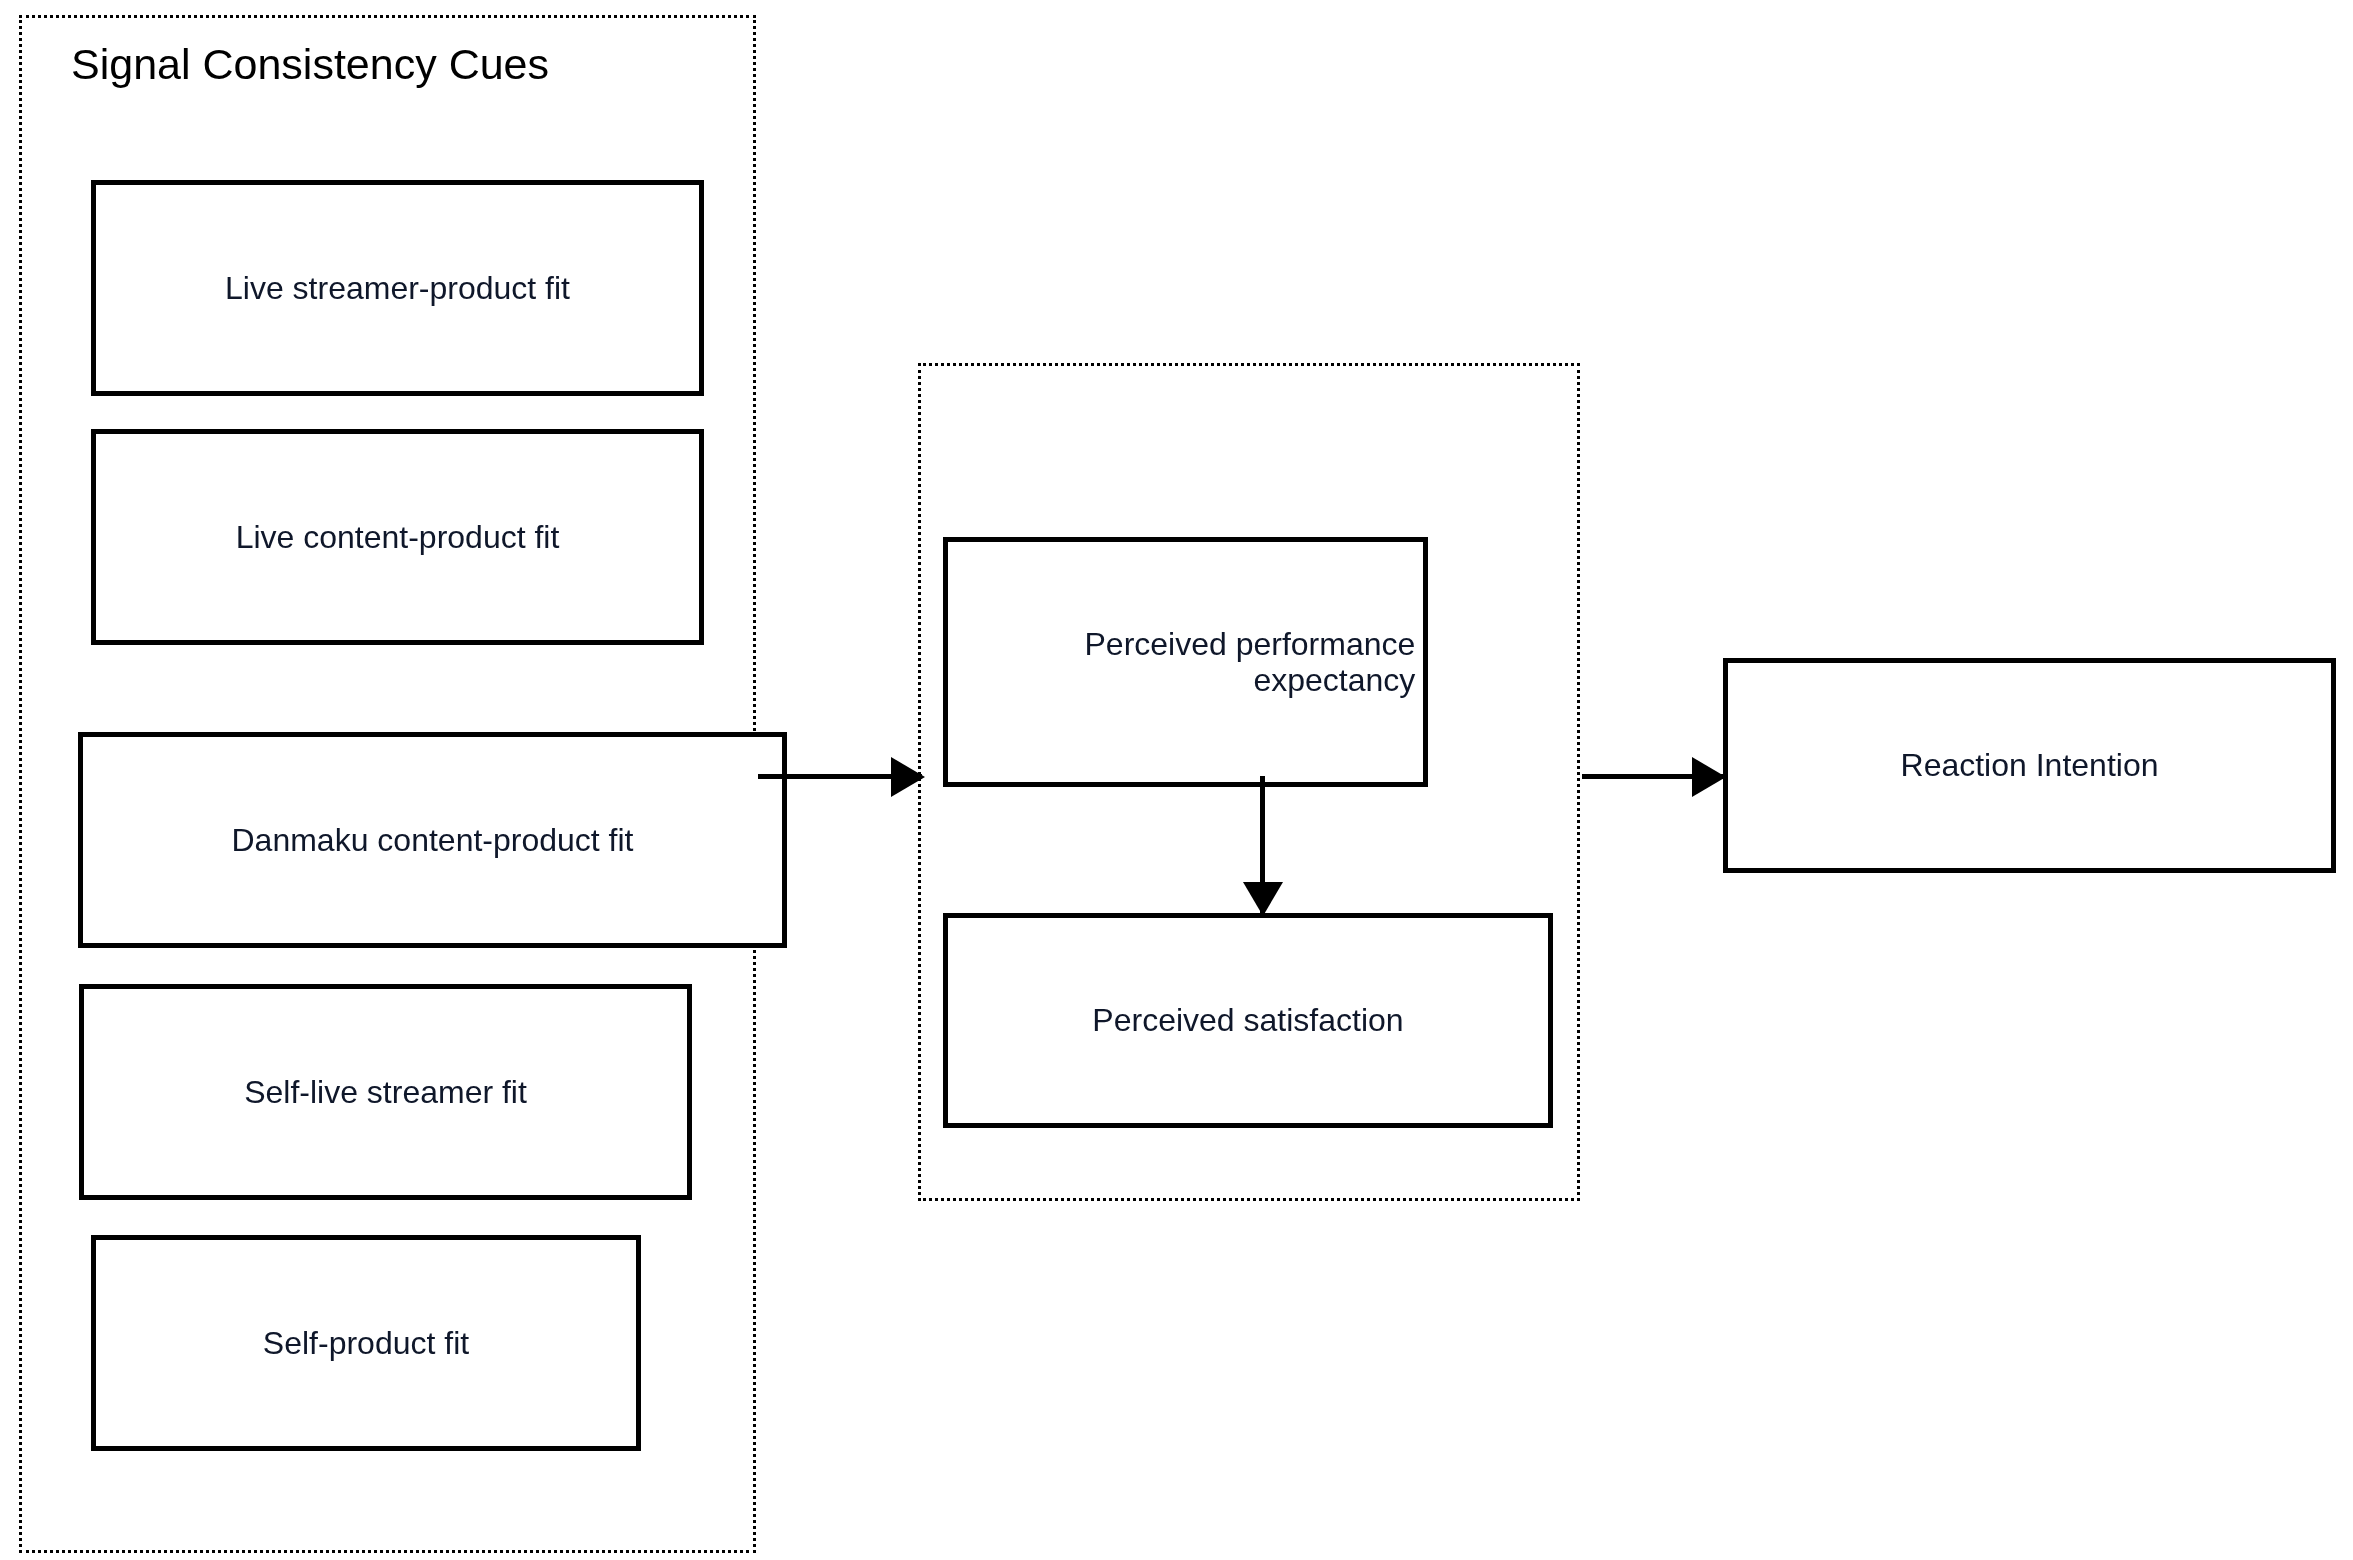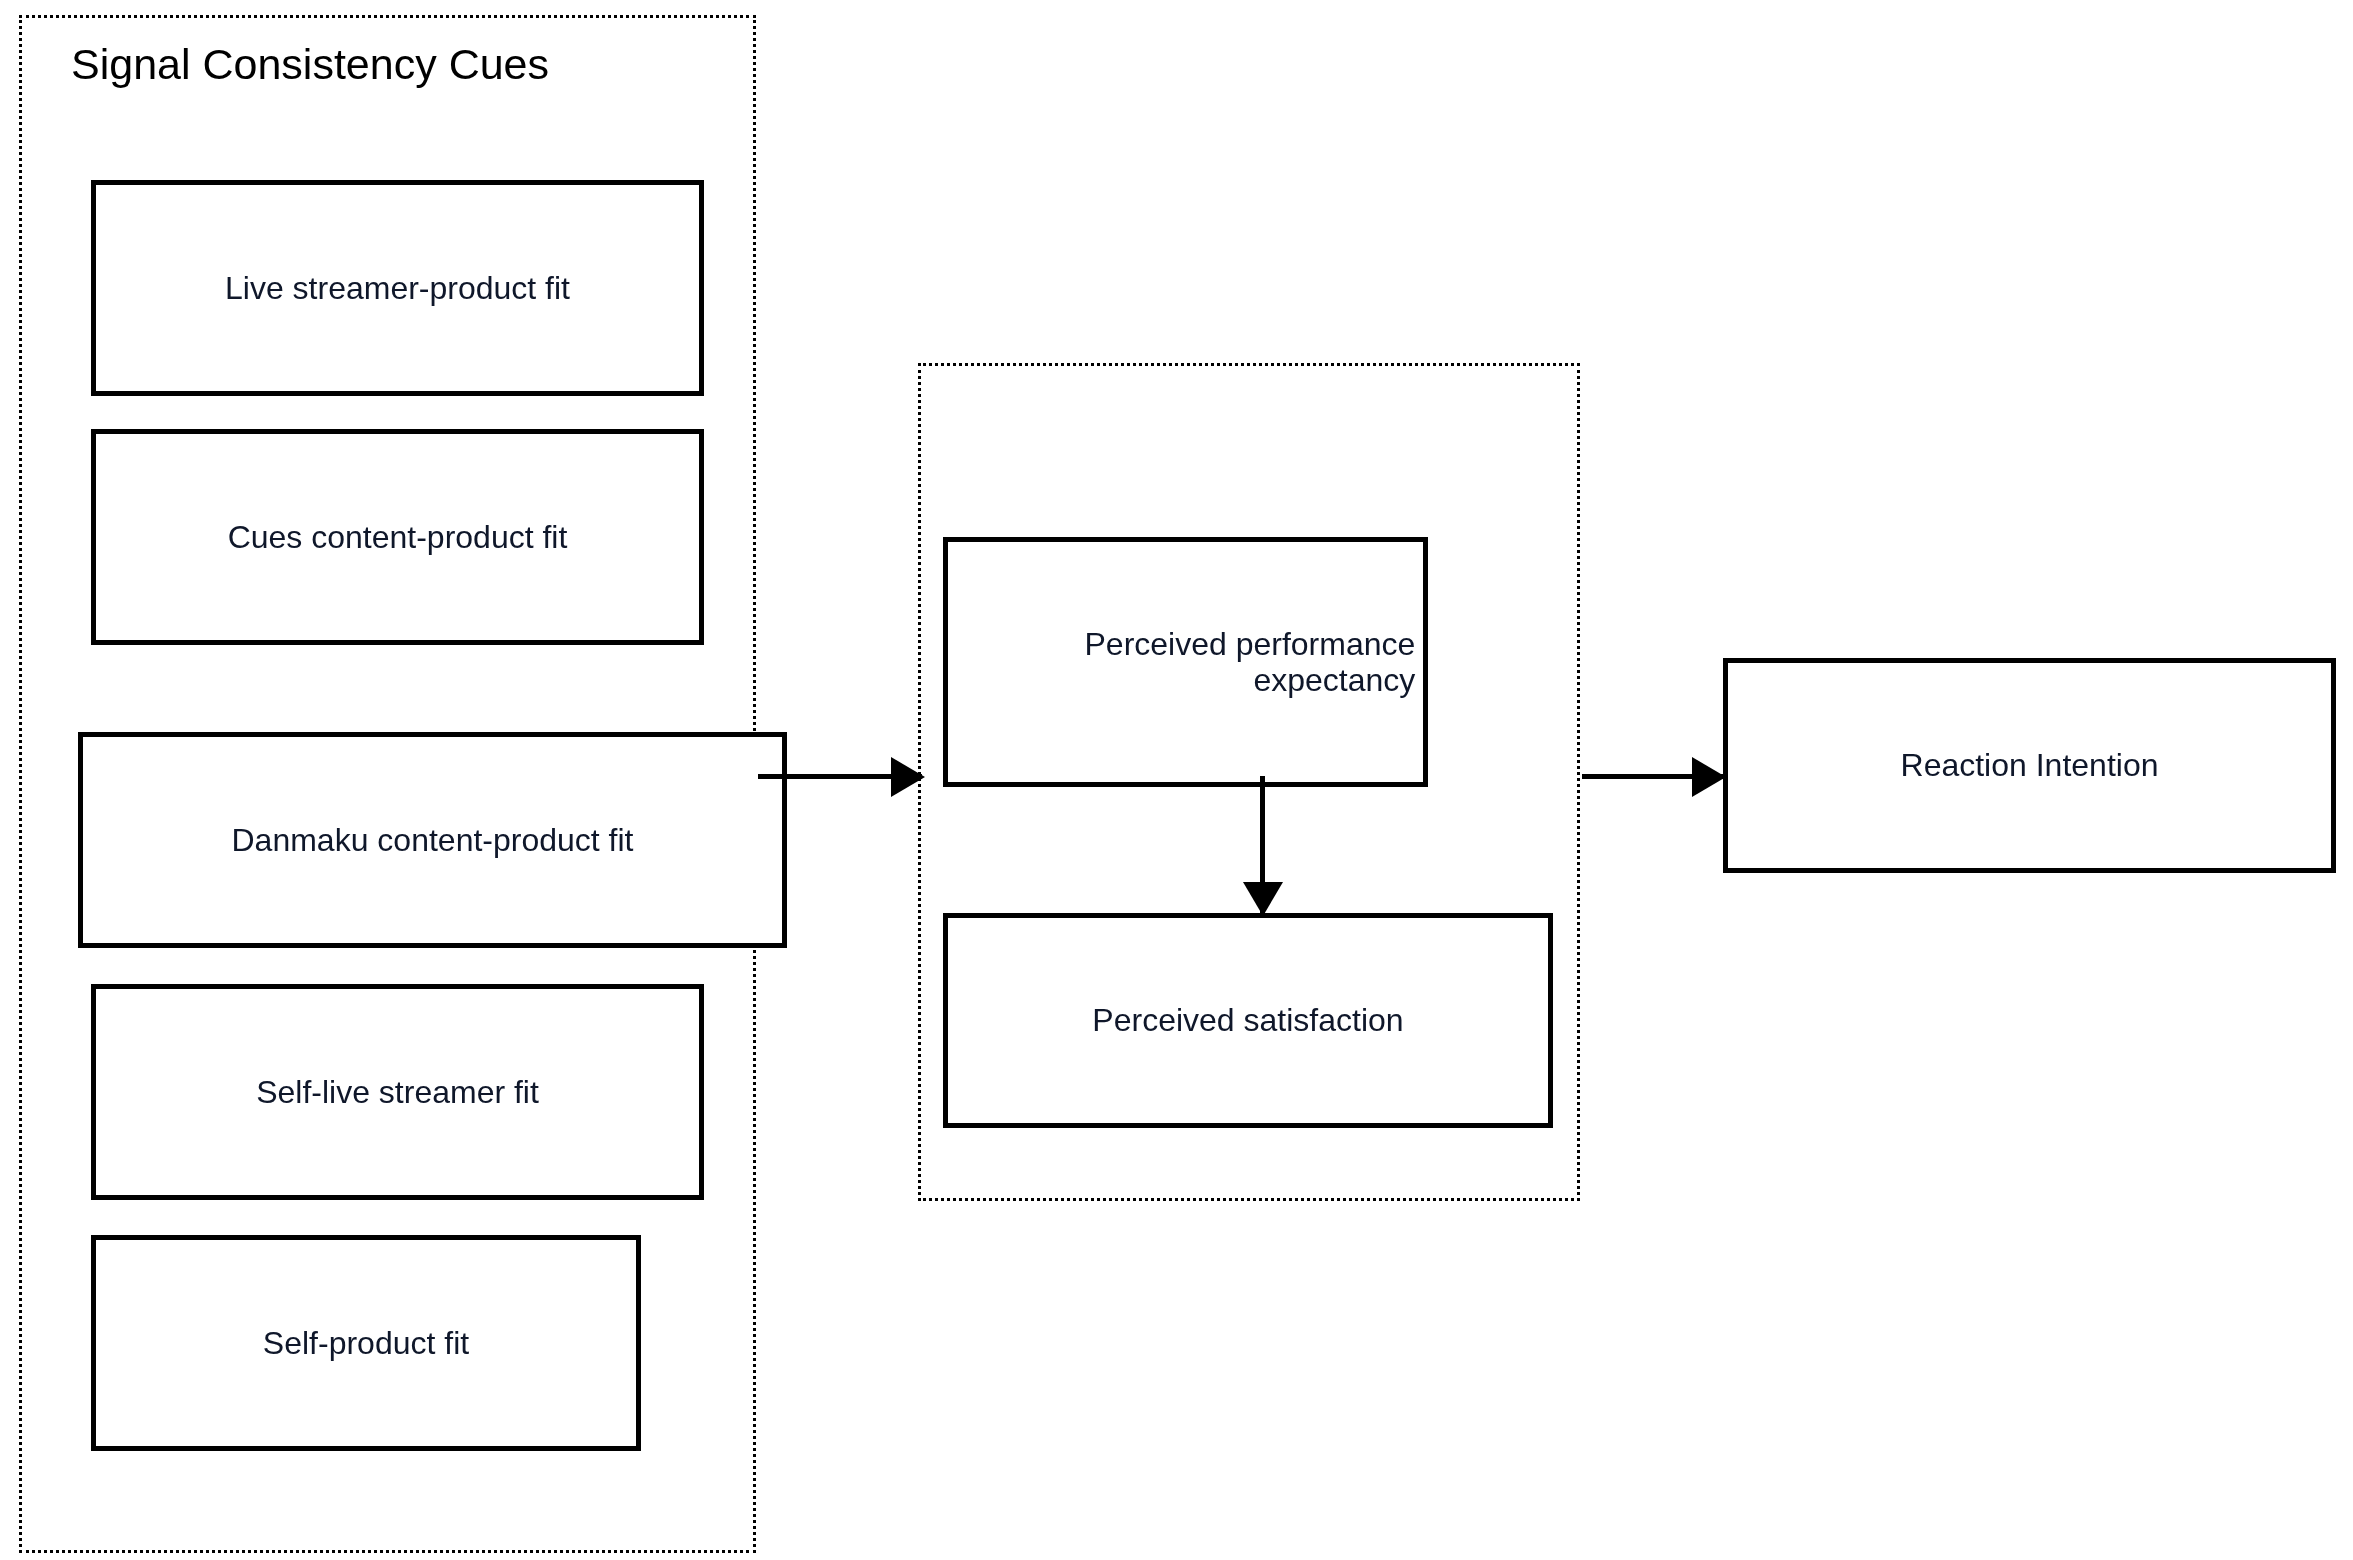--- a/index.html
+++ b/index.html
@@ -95,28 +95,28 @@
 
   <div class="group" style="left:19.3px; top:15.4px; width:737px; height:1538px;"></div>
 
   <div class="group-title" style="left:71px; top:42px;">Signal Consistency Cues</div>
 
   <div class="box" style="left:91px; top:180px; width:613px; height:216px;">
     <span class="box-label">Live streamer-product fit</span>
   </div>
 
   <div class="box" style="left:91px; top:429px; width:613px; height:216px;">
-    <span class="box-label">Cues content-product fit</span>
+    <span class="box-label">Live content-product fit</span>
   </div>
 
   <div class="box" style="left:78px; top:732px; width:709px; height:216px;">
     <span class="box-label">Danmaku content-product fit</span>
   </div>
 
-  <div class="box" style="left:91px; top:984px; width:613px; height:216px;">
+  <div class="box" style="left:79px; top:984px; width:613px; height:216px;">
     <span class="box-label">Self-live streamer fit</span>
   </div>
 
   <div class="box" style="left:91px; top:1235px; width:550px; height:216px;">
     <span class="box-label">Self-product fit</span>
   </div>
 
   <div class="h-arrow" style="left:758px; top:774px; width:164px;"></div>
 
   <div class="group" style="left:918px; top:363px; width:662px; height:838px;"></div>

